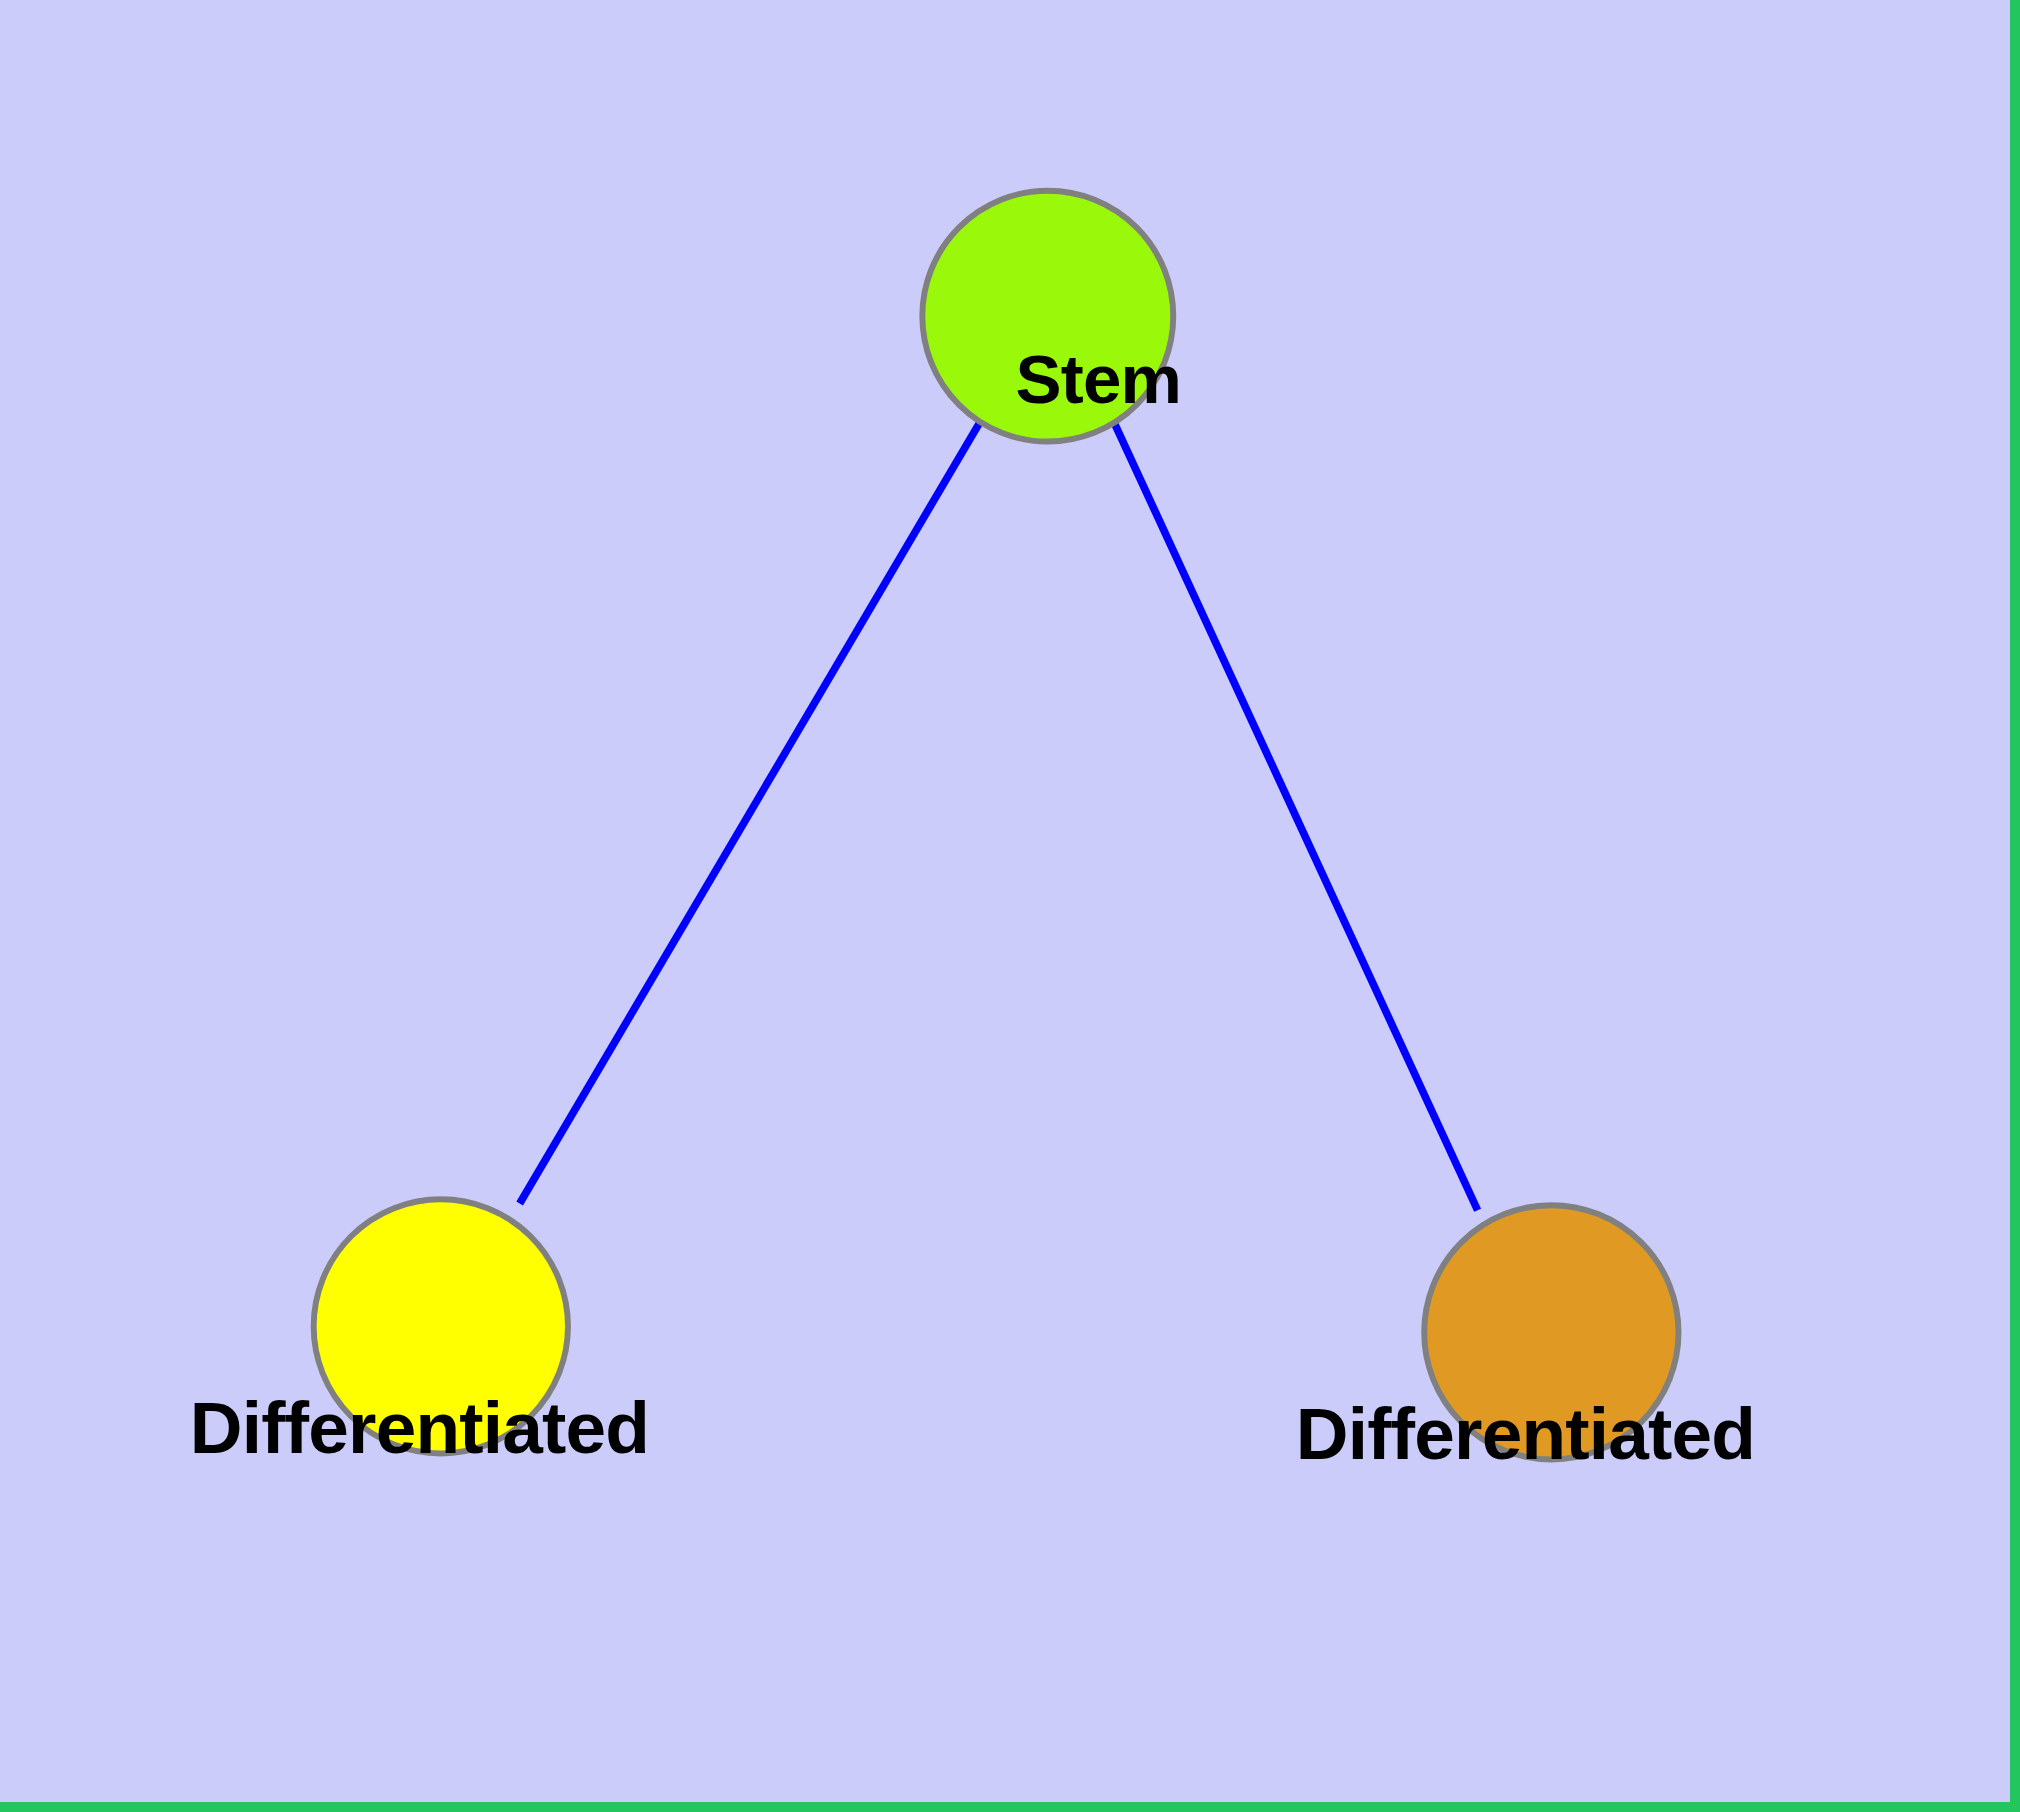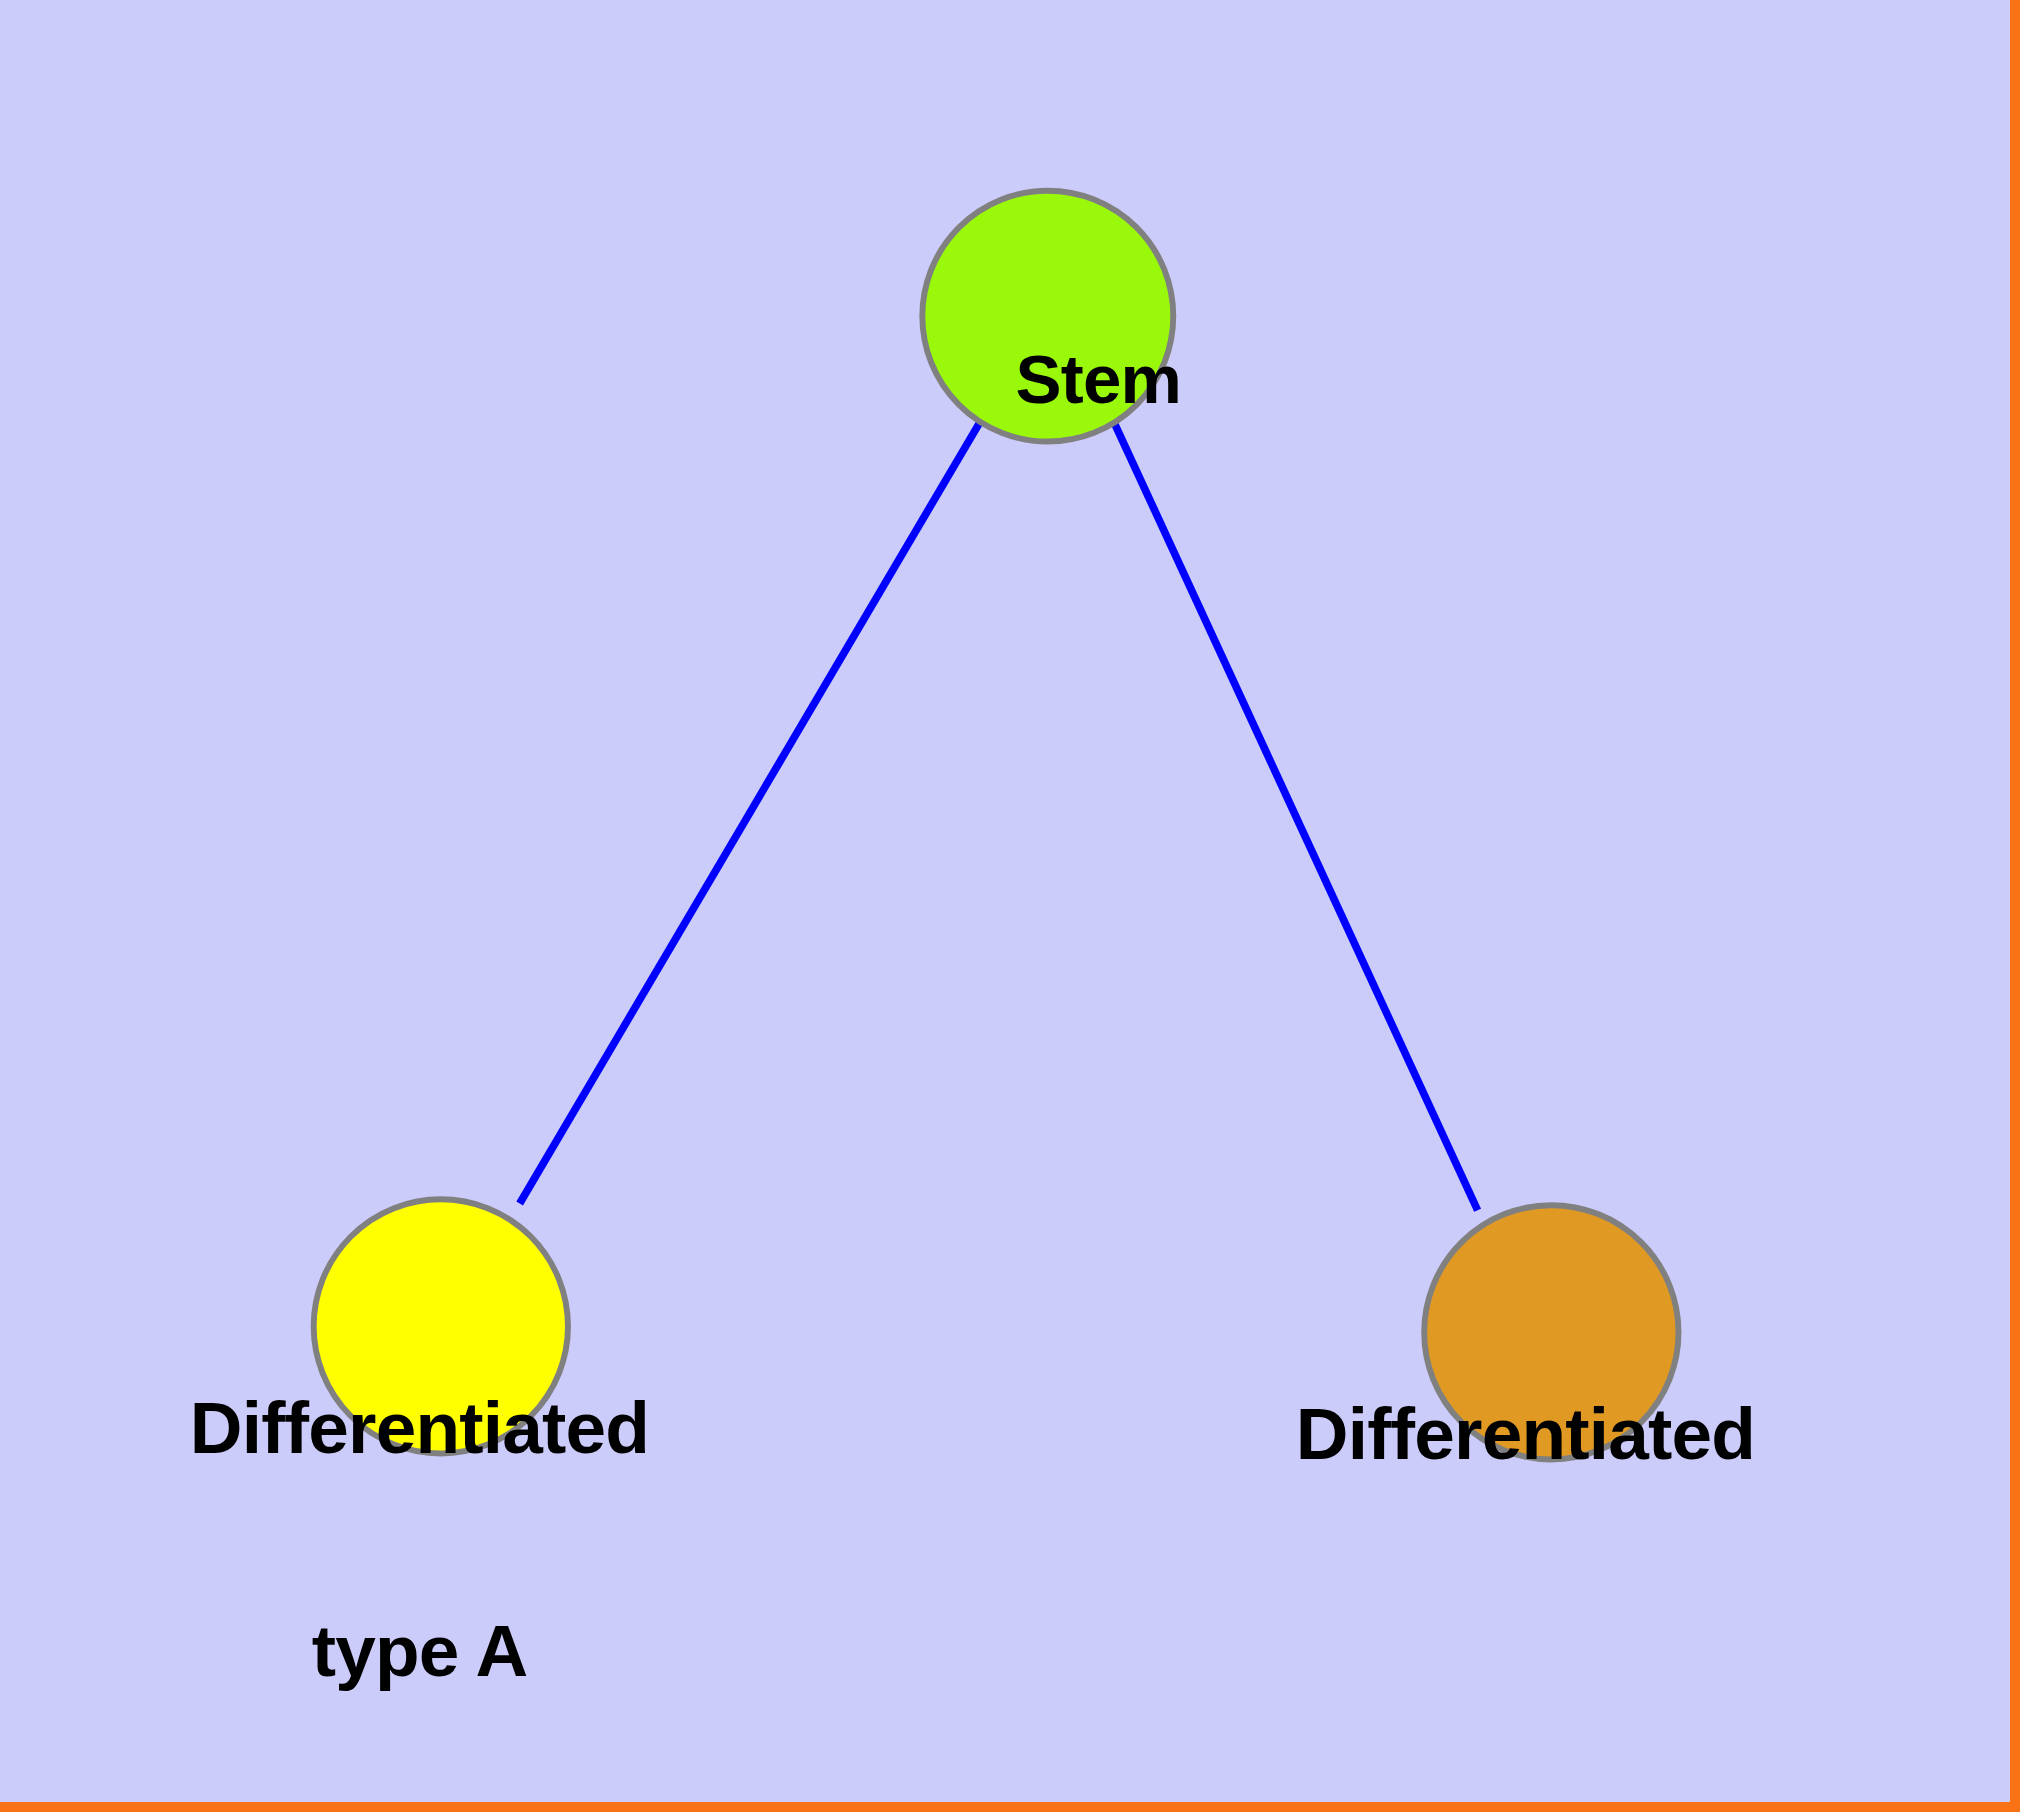--- a/index.html
+++ b/index.html
@@ -8,21 +8,21 @@
     padding: 0;
     background: #ffffff;
   }
   body {
     font-family: "Liberation Sans", sans-serif;
   }
   #canvas {
     position: relative;
     width: 2021px;
     height: 1812px;
-    background: #f97316;
+    background: #22c55e;
     overflow: hidden;
   }
   
   #plot-plane {
     position: absolute;
     left: 0px;
     top: 0px;
     width: 2010px;
     height: 1802px;
     background: #ccccfb;
@@ -73,21 +73,20 @@
       <circle cx="1830" cy="1572" r="150" fill="#e09a24" stroke="#808080" stroke-width="7"></circle>
     </g>
   </svg>
 
   <div class="node-label label-stem" style="left:942px; top:275px; width:212px;">
     <span>Stem</span>
   </div>
 
   <div class="node-label label-typea" style="left:161px; top:1242px; width:517px;">
     <div>Differentiated</div>
-    <div>type A</div>
   </div>
 
   <div class="node-label label-typeb" style="left:1267px; top:1248px; width:517px;">
     <div>Differentiated</div>
   </div>
 
 </div>
 
 
 </body></html>

